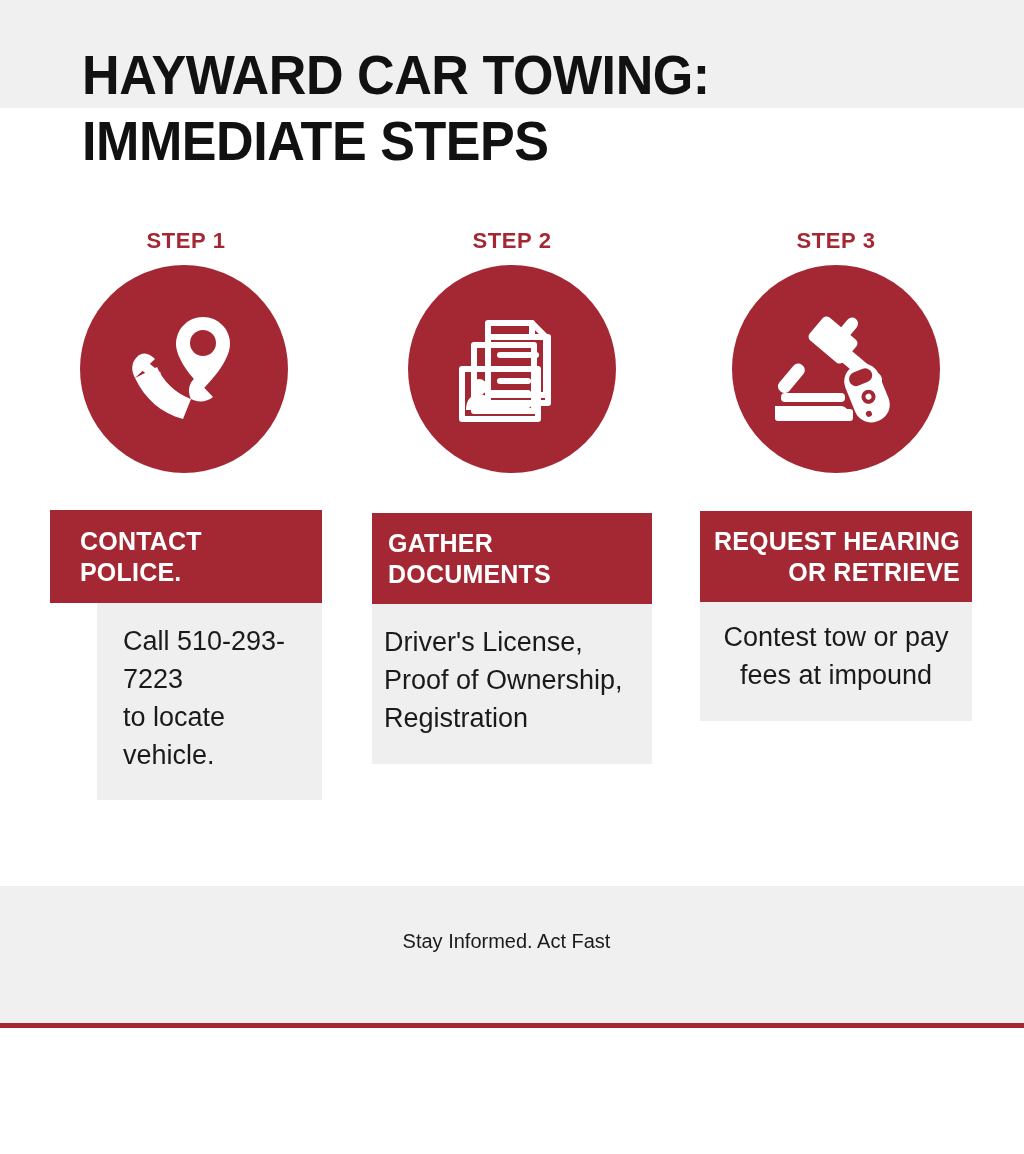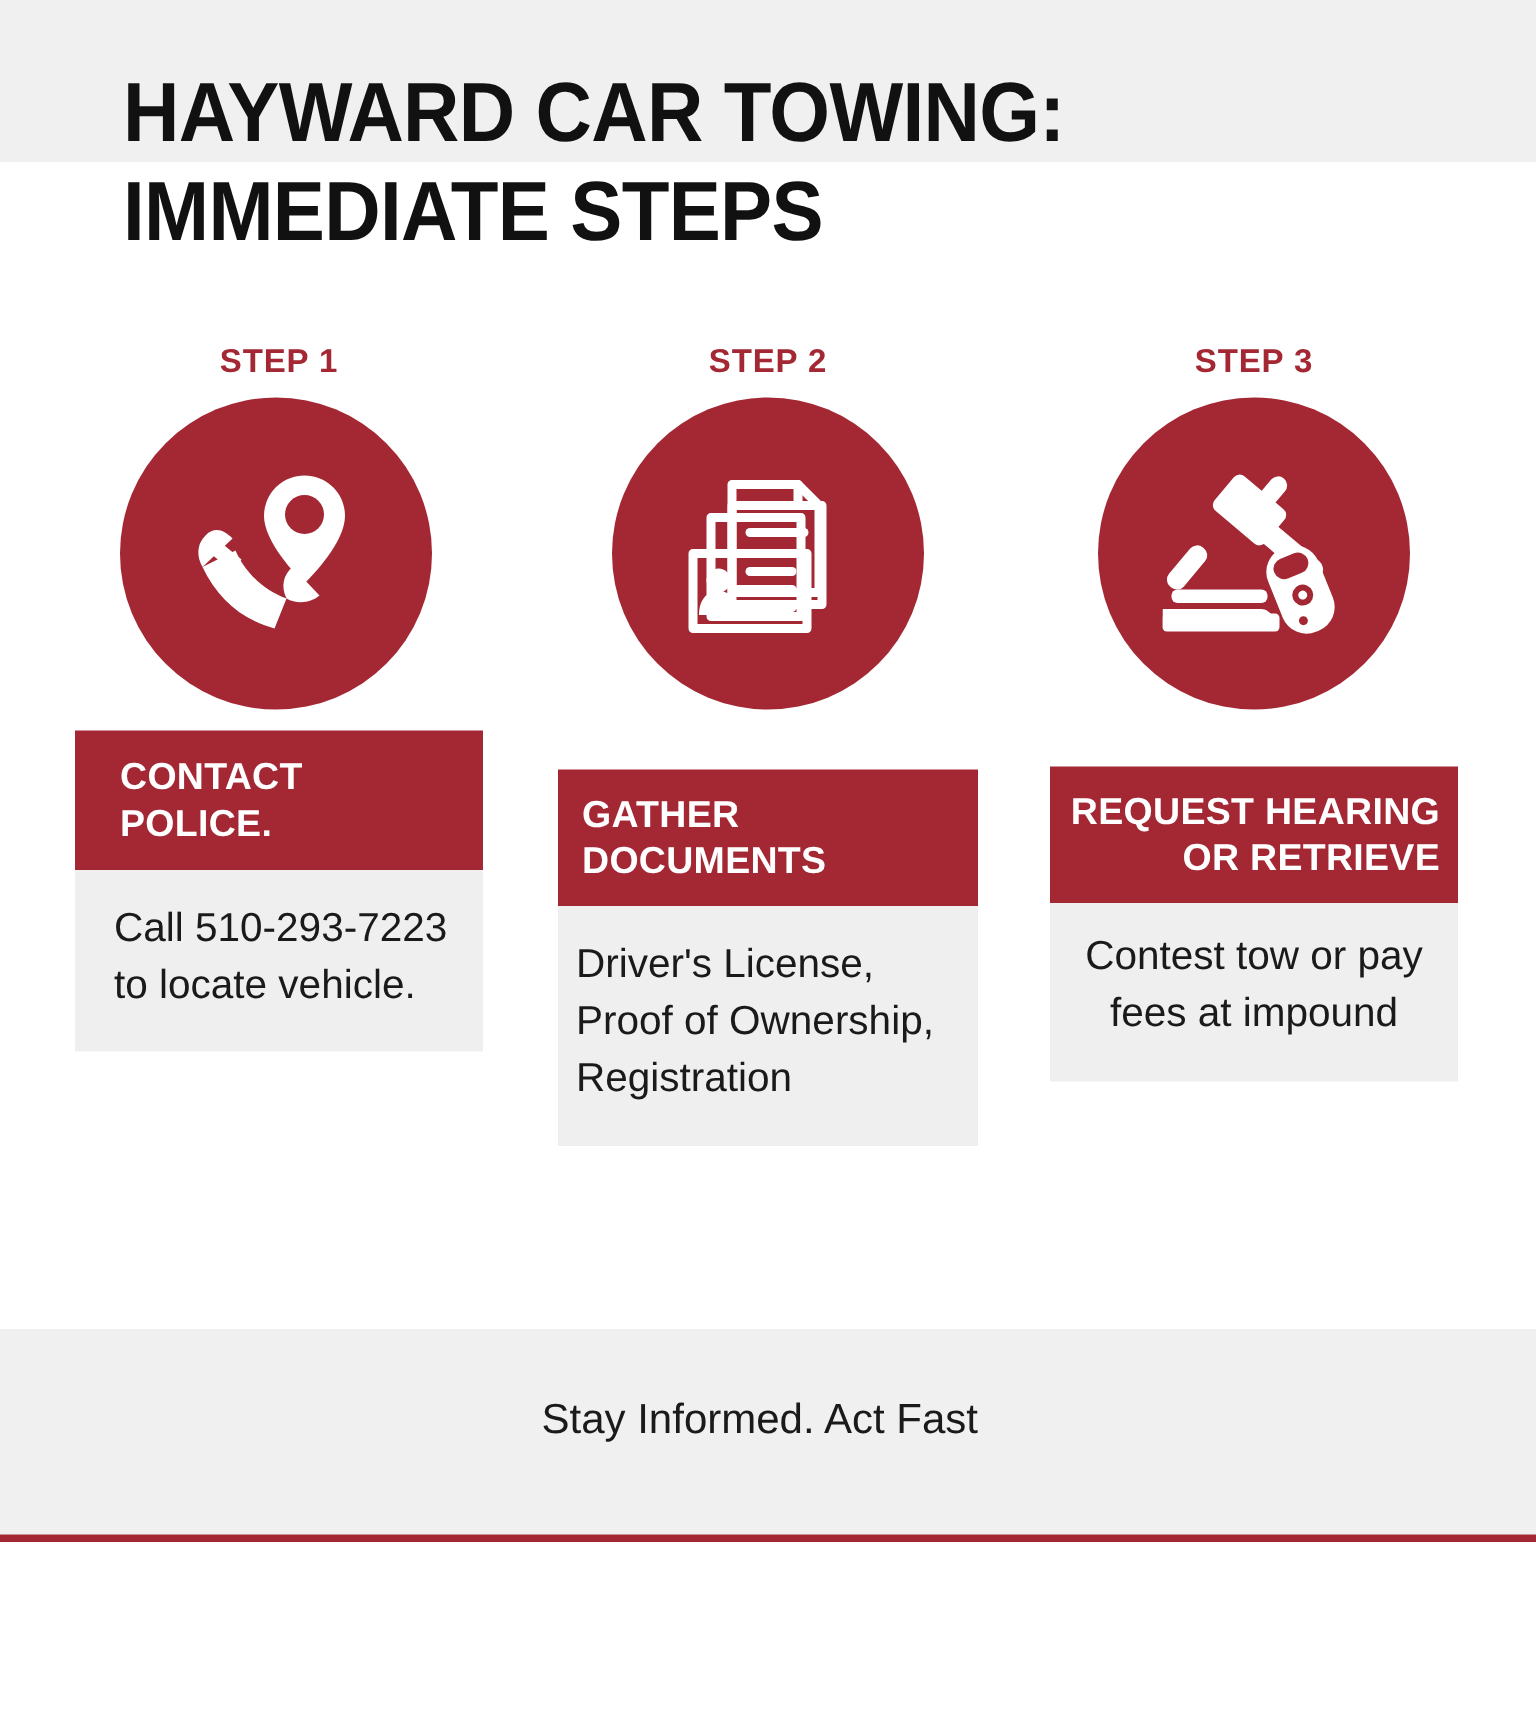--- a/index.html
+++ b/index.html
@@ -83,21 +83,21 @@
   .step-3 .circle { left: 32px; }
 
   .circle svg { display: block; }
 
   
   .card {
     position: absolute;
     left: 0;
     width: 100%;
   }
-  .step-1 .card { top: 487px; }
+  .step-1 .card { top: 510px; }
   .step-2 .card { top: 489px; margin-top: 24px; }
   .step-3 .card { top: 511px; }
 
   .card-head {
     background: #a42834;
     color: #ffffff;
     font-family: "Liberation Sans Narrow", "Liberation Sans", sans-serif;
     font-weight: 700;
     font-size: 25px;
     line-height: 31px;
@@ -123,20 +123,21 @@
     color: #1a1a1a;
     font-family: "Liberation Sans Narrow", "Liberation Sans", sans-serif;
     font-size: 27px;
     line-height: 38px;
     box-sizing: border-box;
     white-space: pre-line;
   }
   .step-1 .card-body {
     padding: 19px 10px 26px 26px;
     text-align: left;
+    margin-left: 47px;
   }
   .step-2 .card-body {
     padding: 19px 12px 27px 12px;
     text-align: left;
   }
   .step-3 .card-body {
     padding: 16px 12px 27px 12px;
     text-align: center;
   }
 
@@ -146,21 +147,21 @@
     left: 0; top: 886px;
     width: 1024px; height: 137px;
     background: #f0f0f0;
   }
   .tagline {
     position: absolute;
     left: 0; top: 930px;
     width: 1013px;
     text-align: center;
     font-family: "Liberation Sans Narrow", "Liberation Sans", sans-serif;
-    font-size: 28px;
+    font-size: 20px;
     color: #1a1a1a;
   }
   .red-rule {
     position: absolute;
     left: 0; top: 1023px;
     width: 1024px; height: 5px;
     background: #a42834;
   }
 
   

